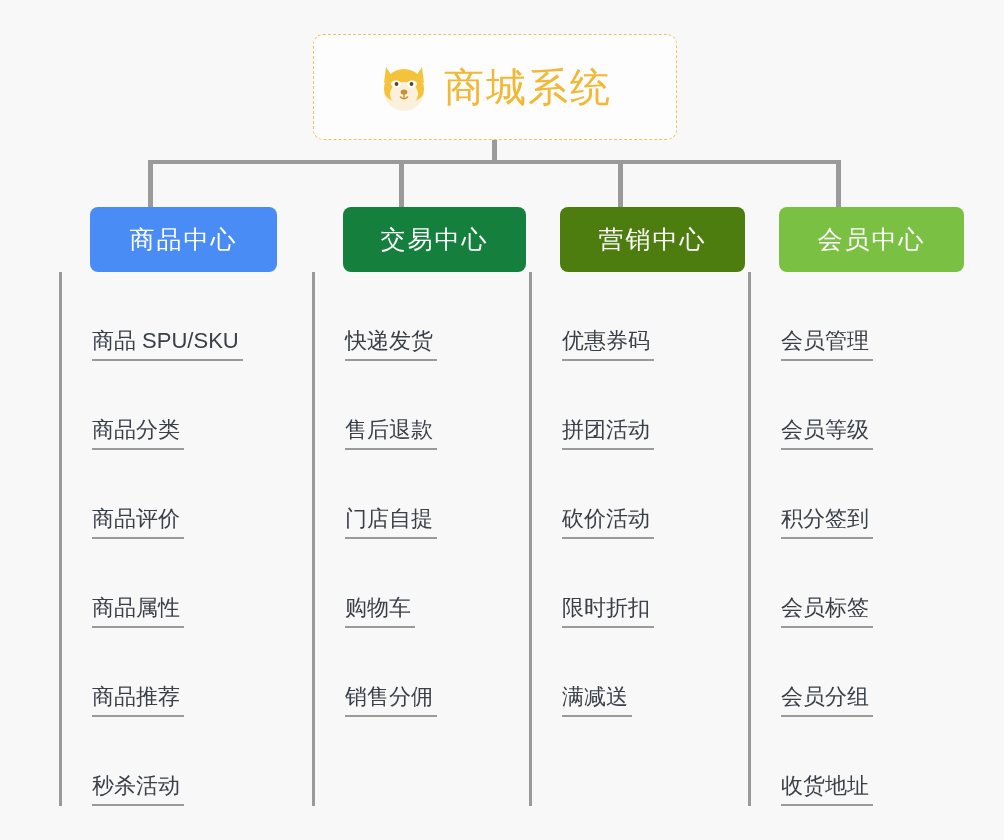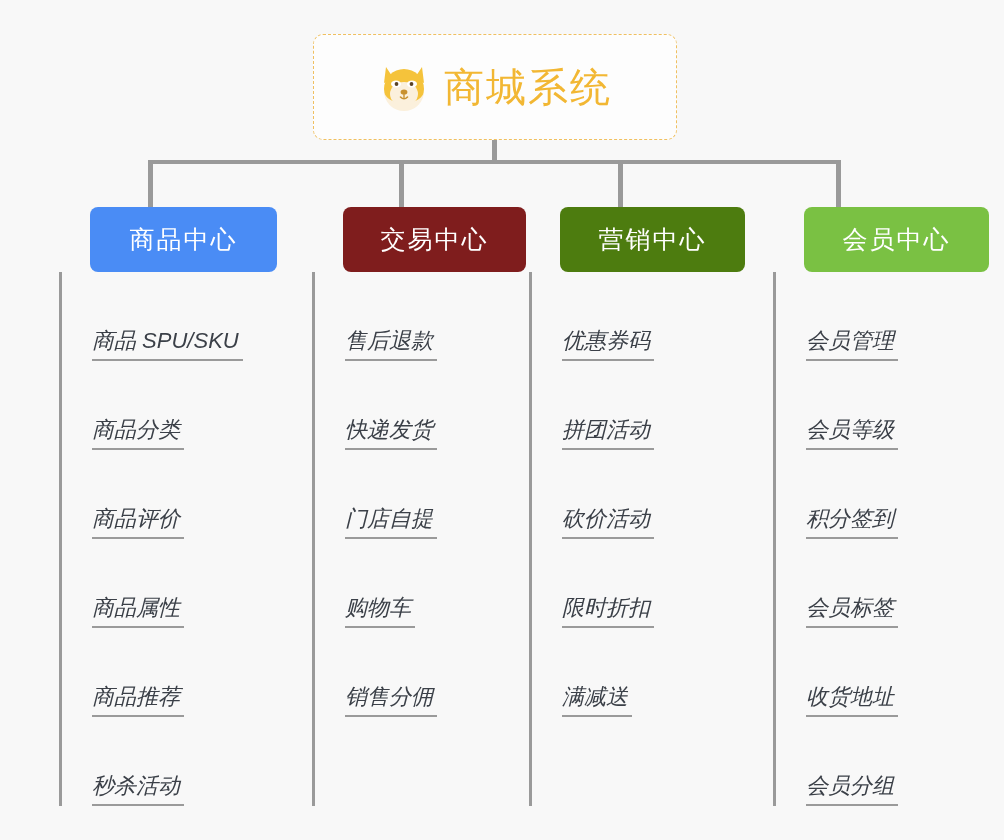--- a/index.html
+++ b/index.html
@@ -103,21 +103,20 @@
     left: 2px;
     top: 65px;
   }
   .leaf-item {
     position: relative;
     height: 89px;
     box-sizing: border-box;
     display: flex;
     align-items: flex-end;
     padding-left: 33px;
-    font-style: italic;
   }
   .leaf-label {
     font-size: 22px;
     color: #3b4048;
     white-space: nowrap;
     line-height: 1.15;
     padding-bottom: 6px;
     border-bottom: 2px solid #9a9a9a;
     padding-right: 4px;
   }
@@ -175,30 +174,30 @@
       <div class="leaf-item">
           <span class="leaf-label">商品推荐</span>
         </div>
       <div class="leaf-item">
           <span class="leaf-label">秒杀活动</span>
         </div>
     </div>
   </div>
 
   <div class="column" style="left:310px;width:183px">
-    <div class="cat-box" style="background:#7f1d1d">
+    <div class="cat-box" style="background:#15803d">
       <span>交易中心</span>
     </div>
     <div class="leaf-trunk" style="height:534px"></div>
     <div class="leaf-list">
       <div class="leaf-item">
+          <span class="leaf-label">快递发货</span>
+        </div>
+      <div class="leaf-item">
           <span class="leaf-label">售后退款</span>
-        </div>
-      <div class="leaf-item">
-          <span class="leaf-label">快递发货</span>
         </div>
       <div class="leaf-item">
           <span class="leaf-label">门店自提</span>
         </div>
       <div class="leaf-item">
           <span class="leaf-label">购物车</span>
         </div>
       <div class="leaf-item">
           <span class="leaf-label">销售分佣</span>
         </div>
@@ -222,40 +221,40 @@
         </div>
       <div class="leaf-item">
           <span class="leaf-label">限时折扣</span>
         </div>
       <div class="leaf-item">
           <span class="leaf-label">满减送</span>
         </div>
     </div>
   </div>
 
-  <div class="column" style="left:771px;width:185px">
+  <div class="column" style="left:746px;width:185px">
     <div class="cat-box" style="background:#7ac143">
       <span>会员中心</span>
     </div>
     <div class="leaf-trunk" style="height:534px"></div>
     <div class="leaf-list">
       <div class="leaf-item">
           <span class="leaf-label">会员管理</span>
         </div>
       <div class="leaf-item">
           <span class="leaf-label">会员等级</span>
         </div>
       <div class="leaf-item">
           <span class="leaf-label">积分签到</span>
         </div>
       <div class="leaf-item">
           <span class="leaf-label">会员标签</span>
         </div>
       <div class="leaf-item">
+          <span class="leaf-label">会员分组</span>
+        </div>
+      <div class="leaf-item">
           <span class="leaf-label">收货地址</span>
         </div>
-      <div class="leaf-item">
-          <span class="leaf-label">会员分组</span>
-        </div>
     </div>
   </div>
 
 </div>
 
 </body></html>

